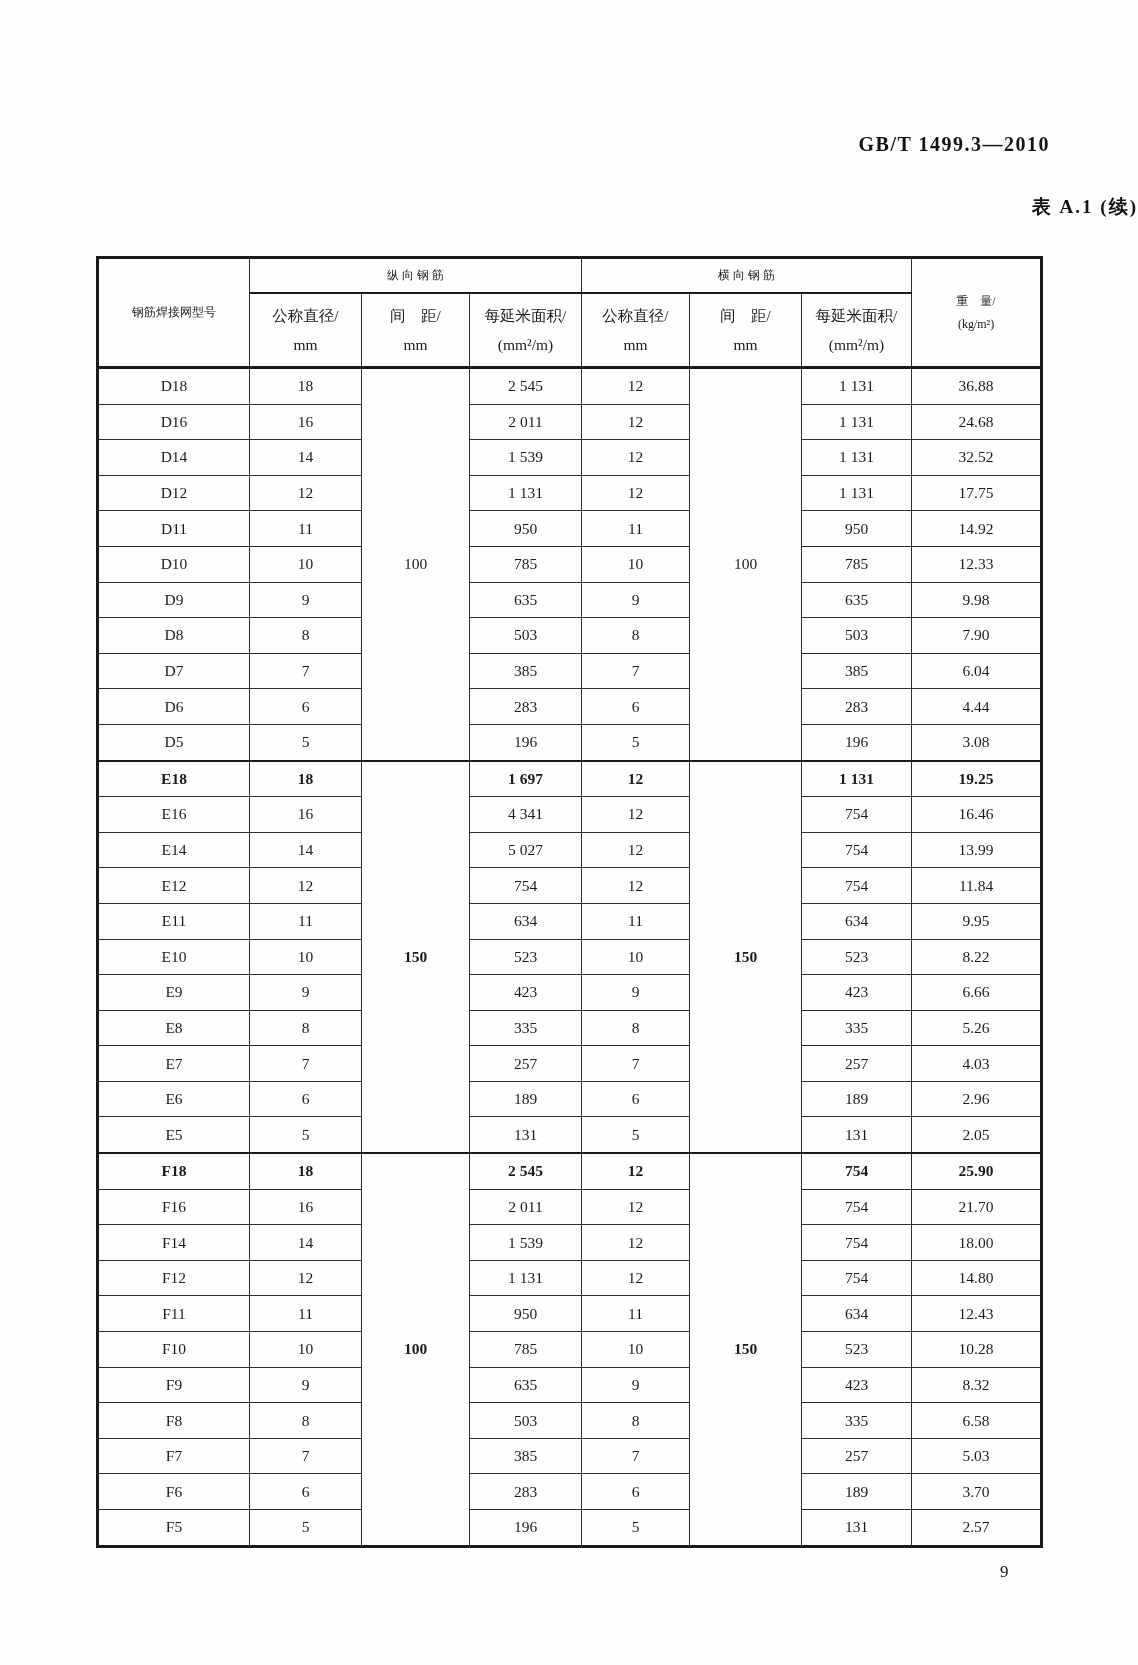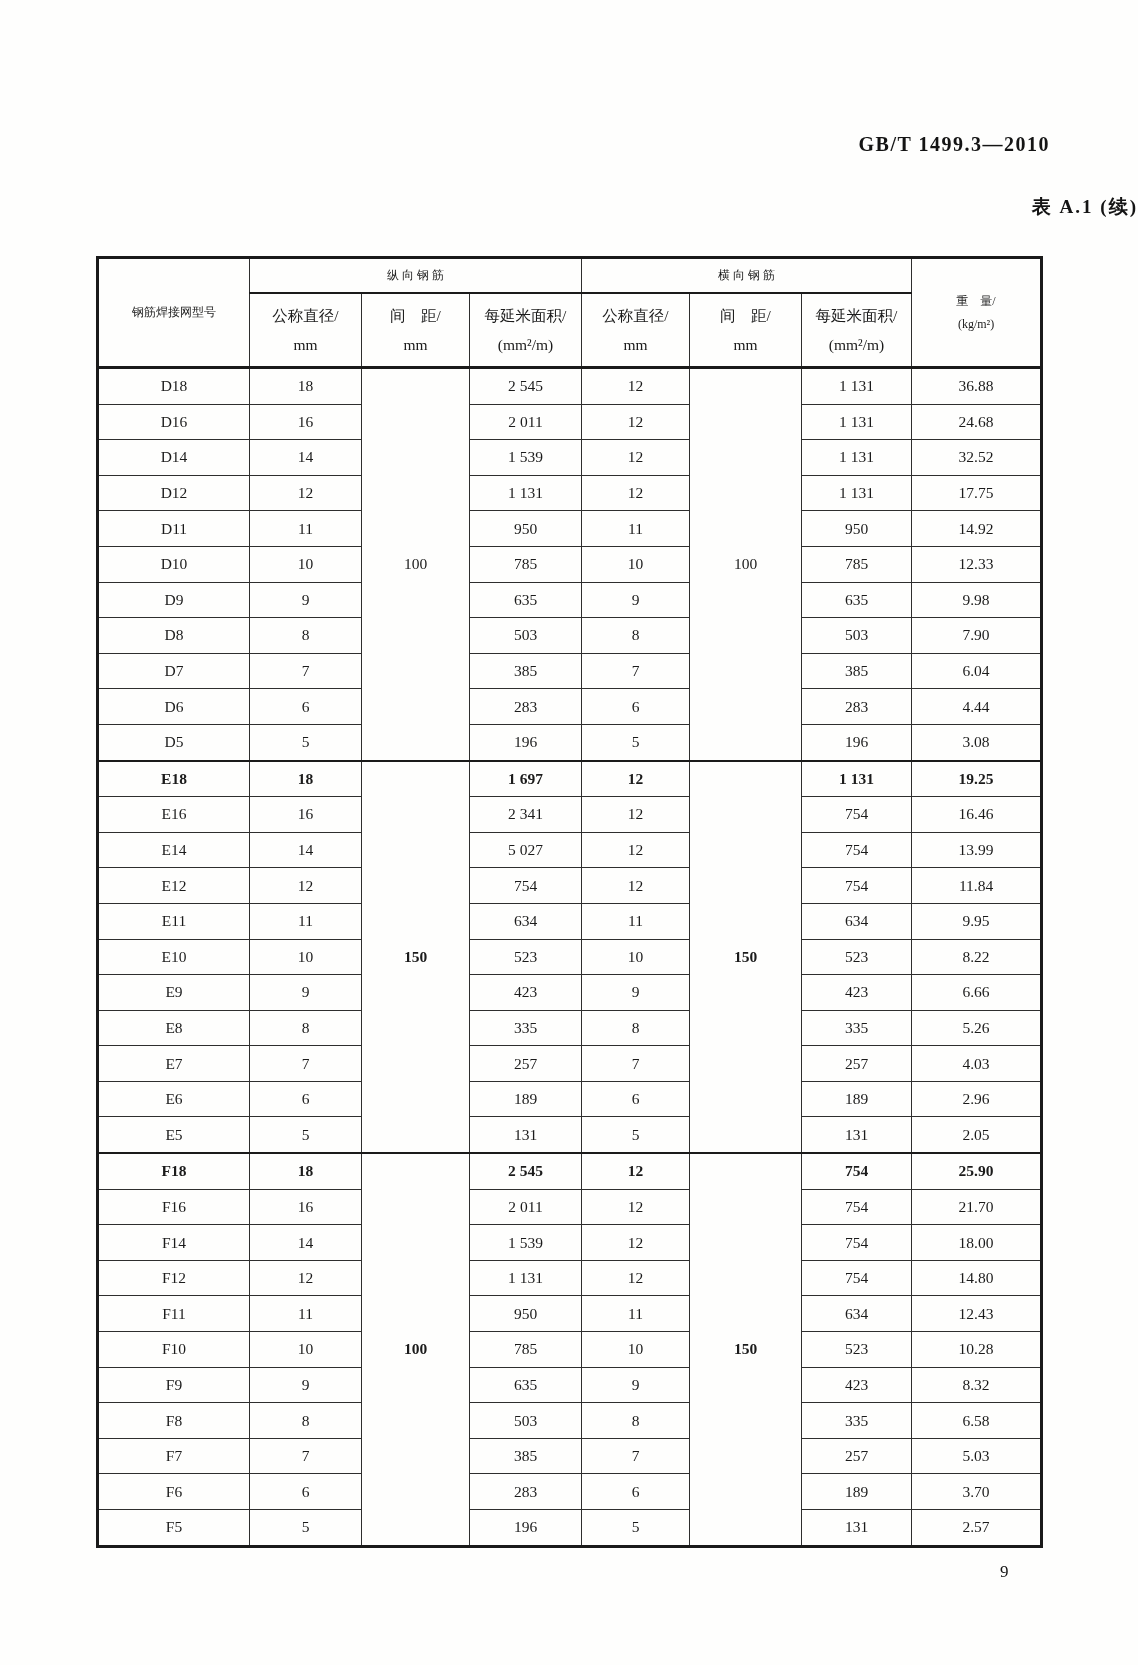--- a/index.html
+++ b/index.html
@@ -211,21 +211,21 @@
           <td rowspan="11">150</td>
           <td>1 697</td>
           <td>12</td>
           <td rowspan="11">150</td>
           <td>1 131</td>
           <td>19.25</td>
         </tr>
         <tr>
           <td>E16</td>
           <td>16</td>
-          <td>2 341</td>
+          <td>4 341</td>
           <td>12</td>
           <td>754</td>
           <td>16.46</td>
         </tr>
         <tr>
           <td>E14</td>
           <td>14</td>
           <td>5 027</td>
           <td>12</td>
           <td>754</td>

